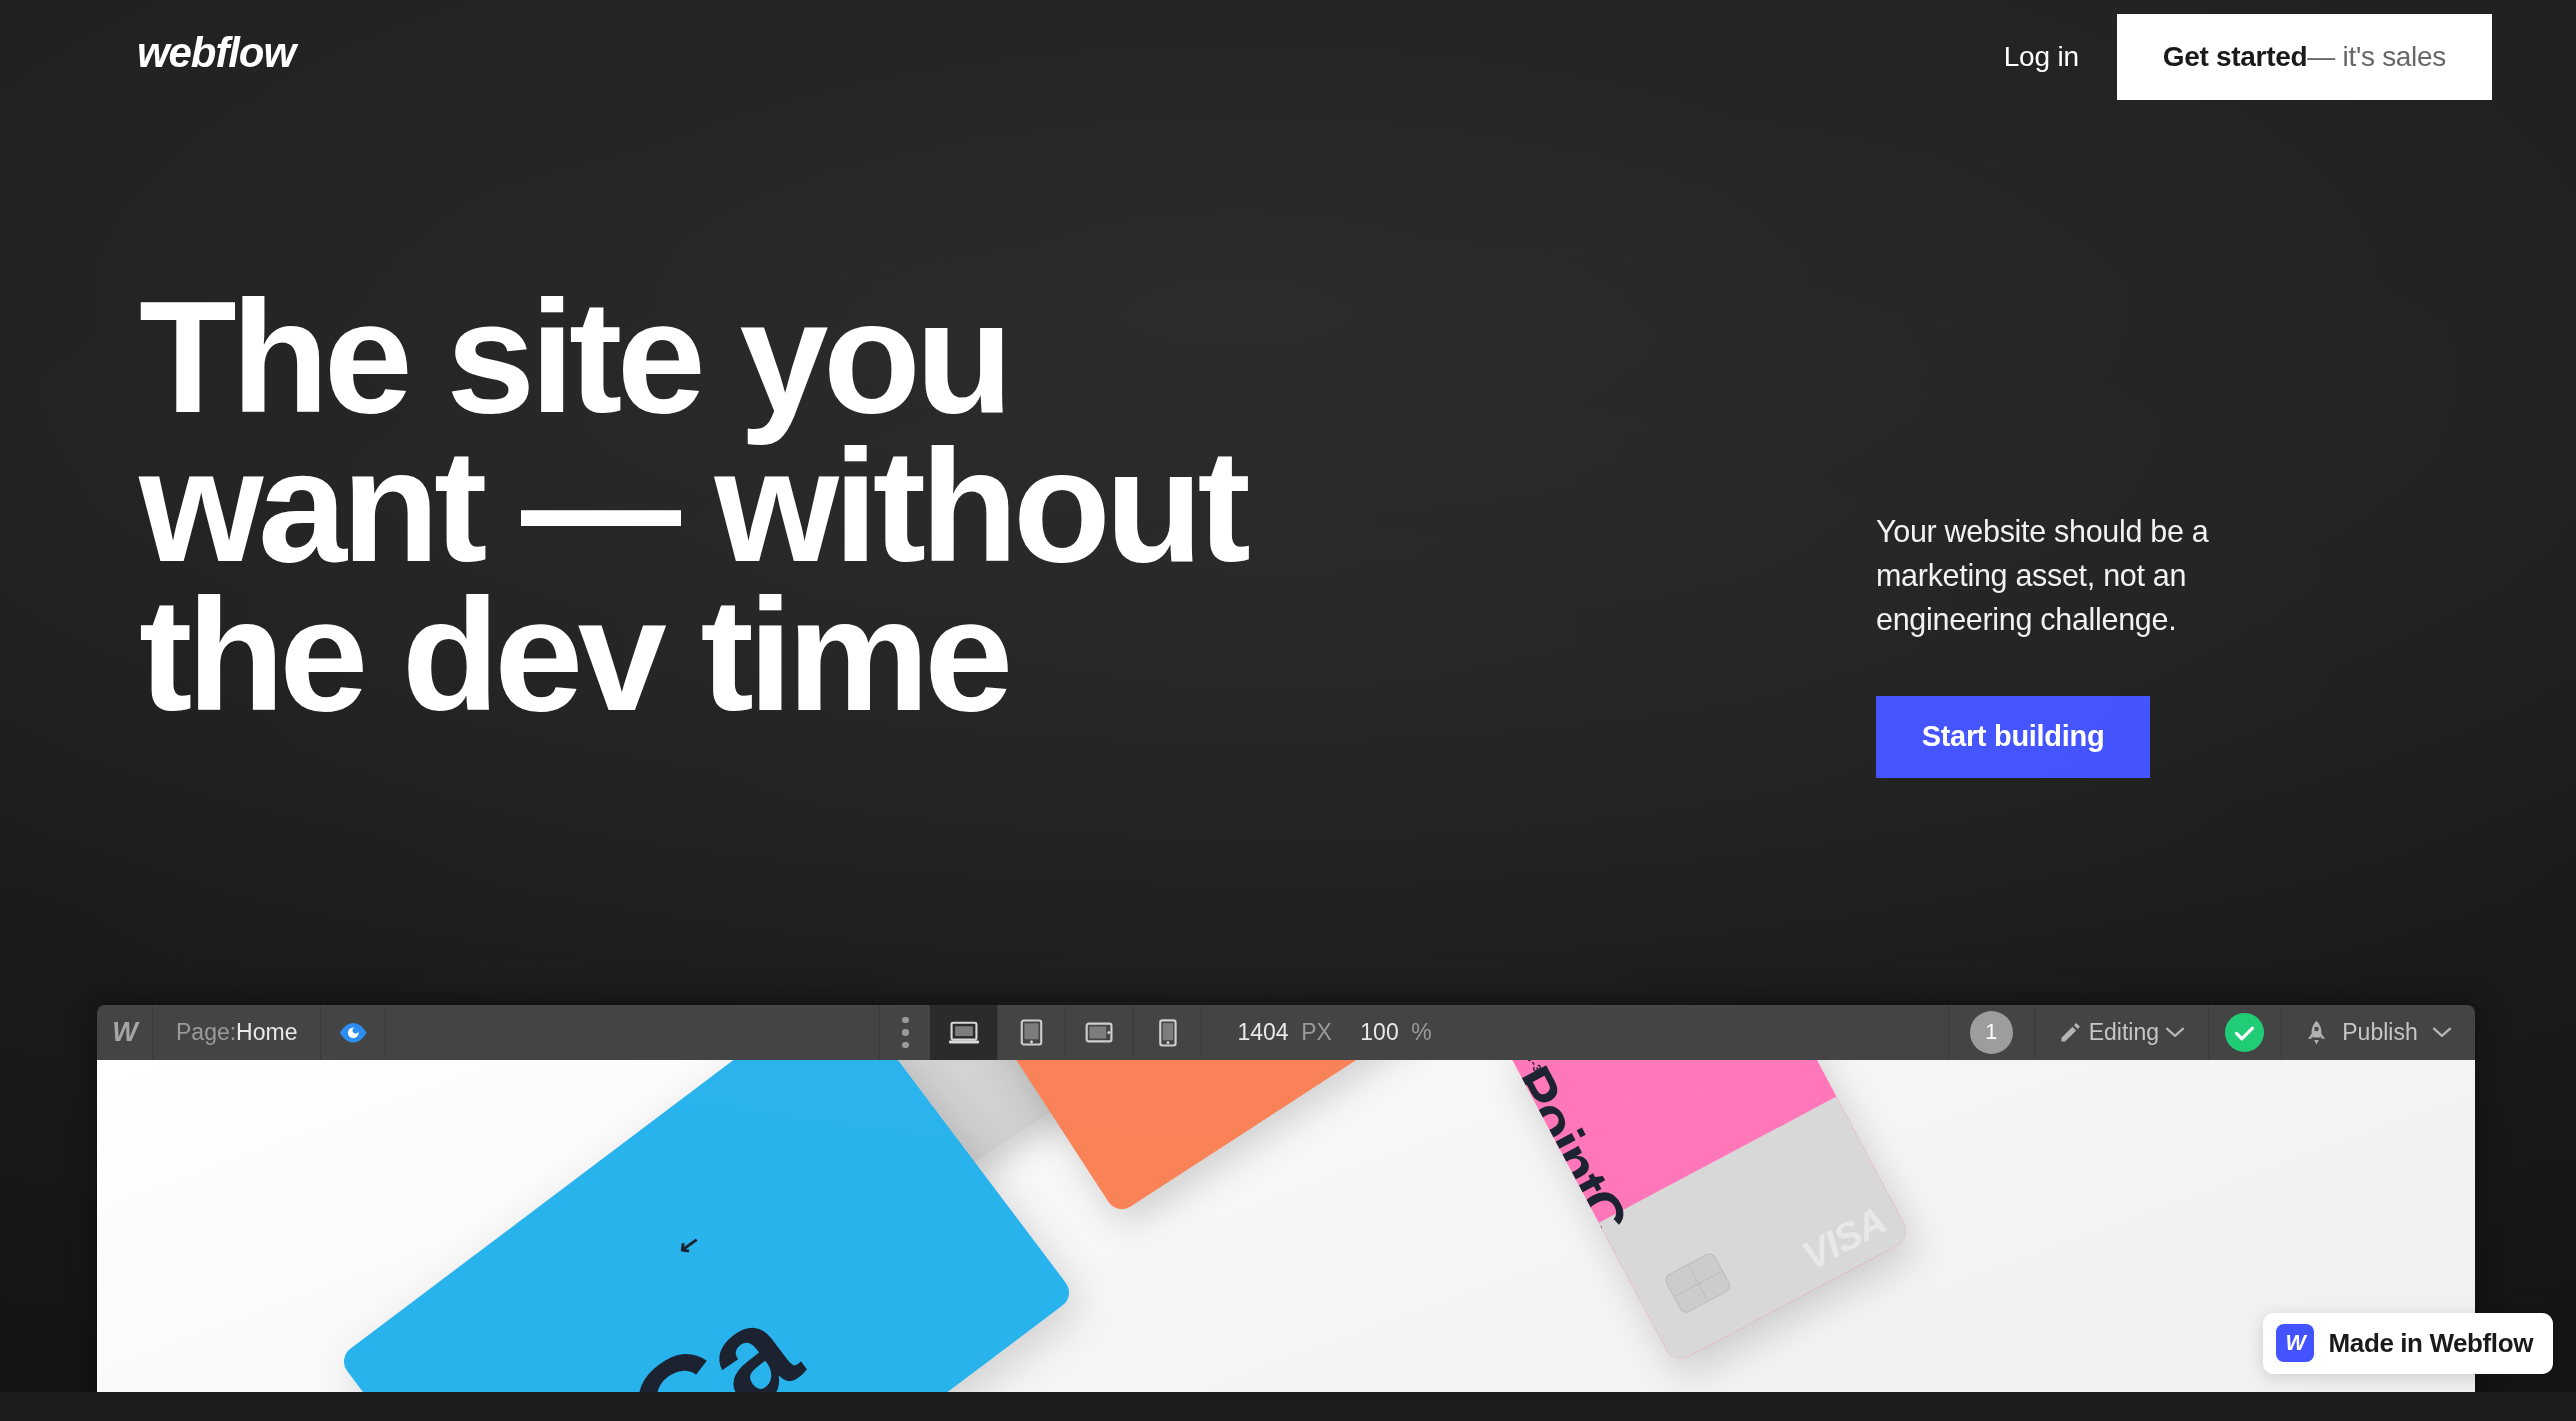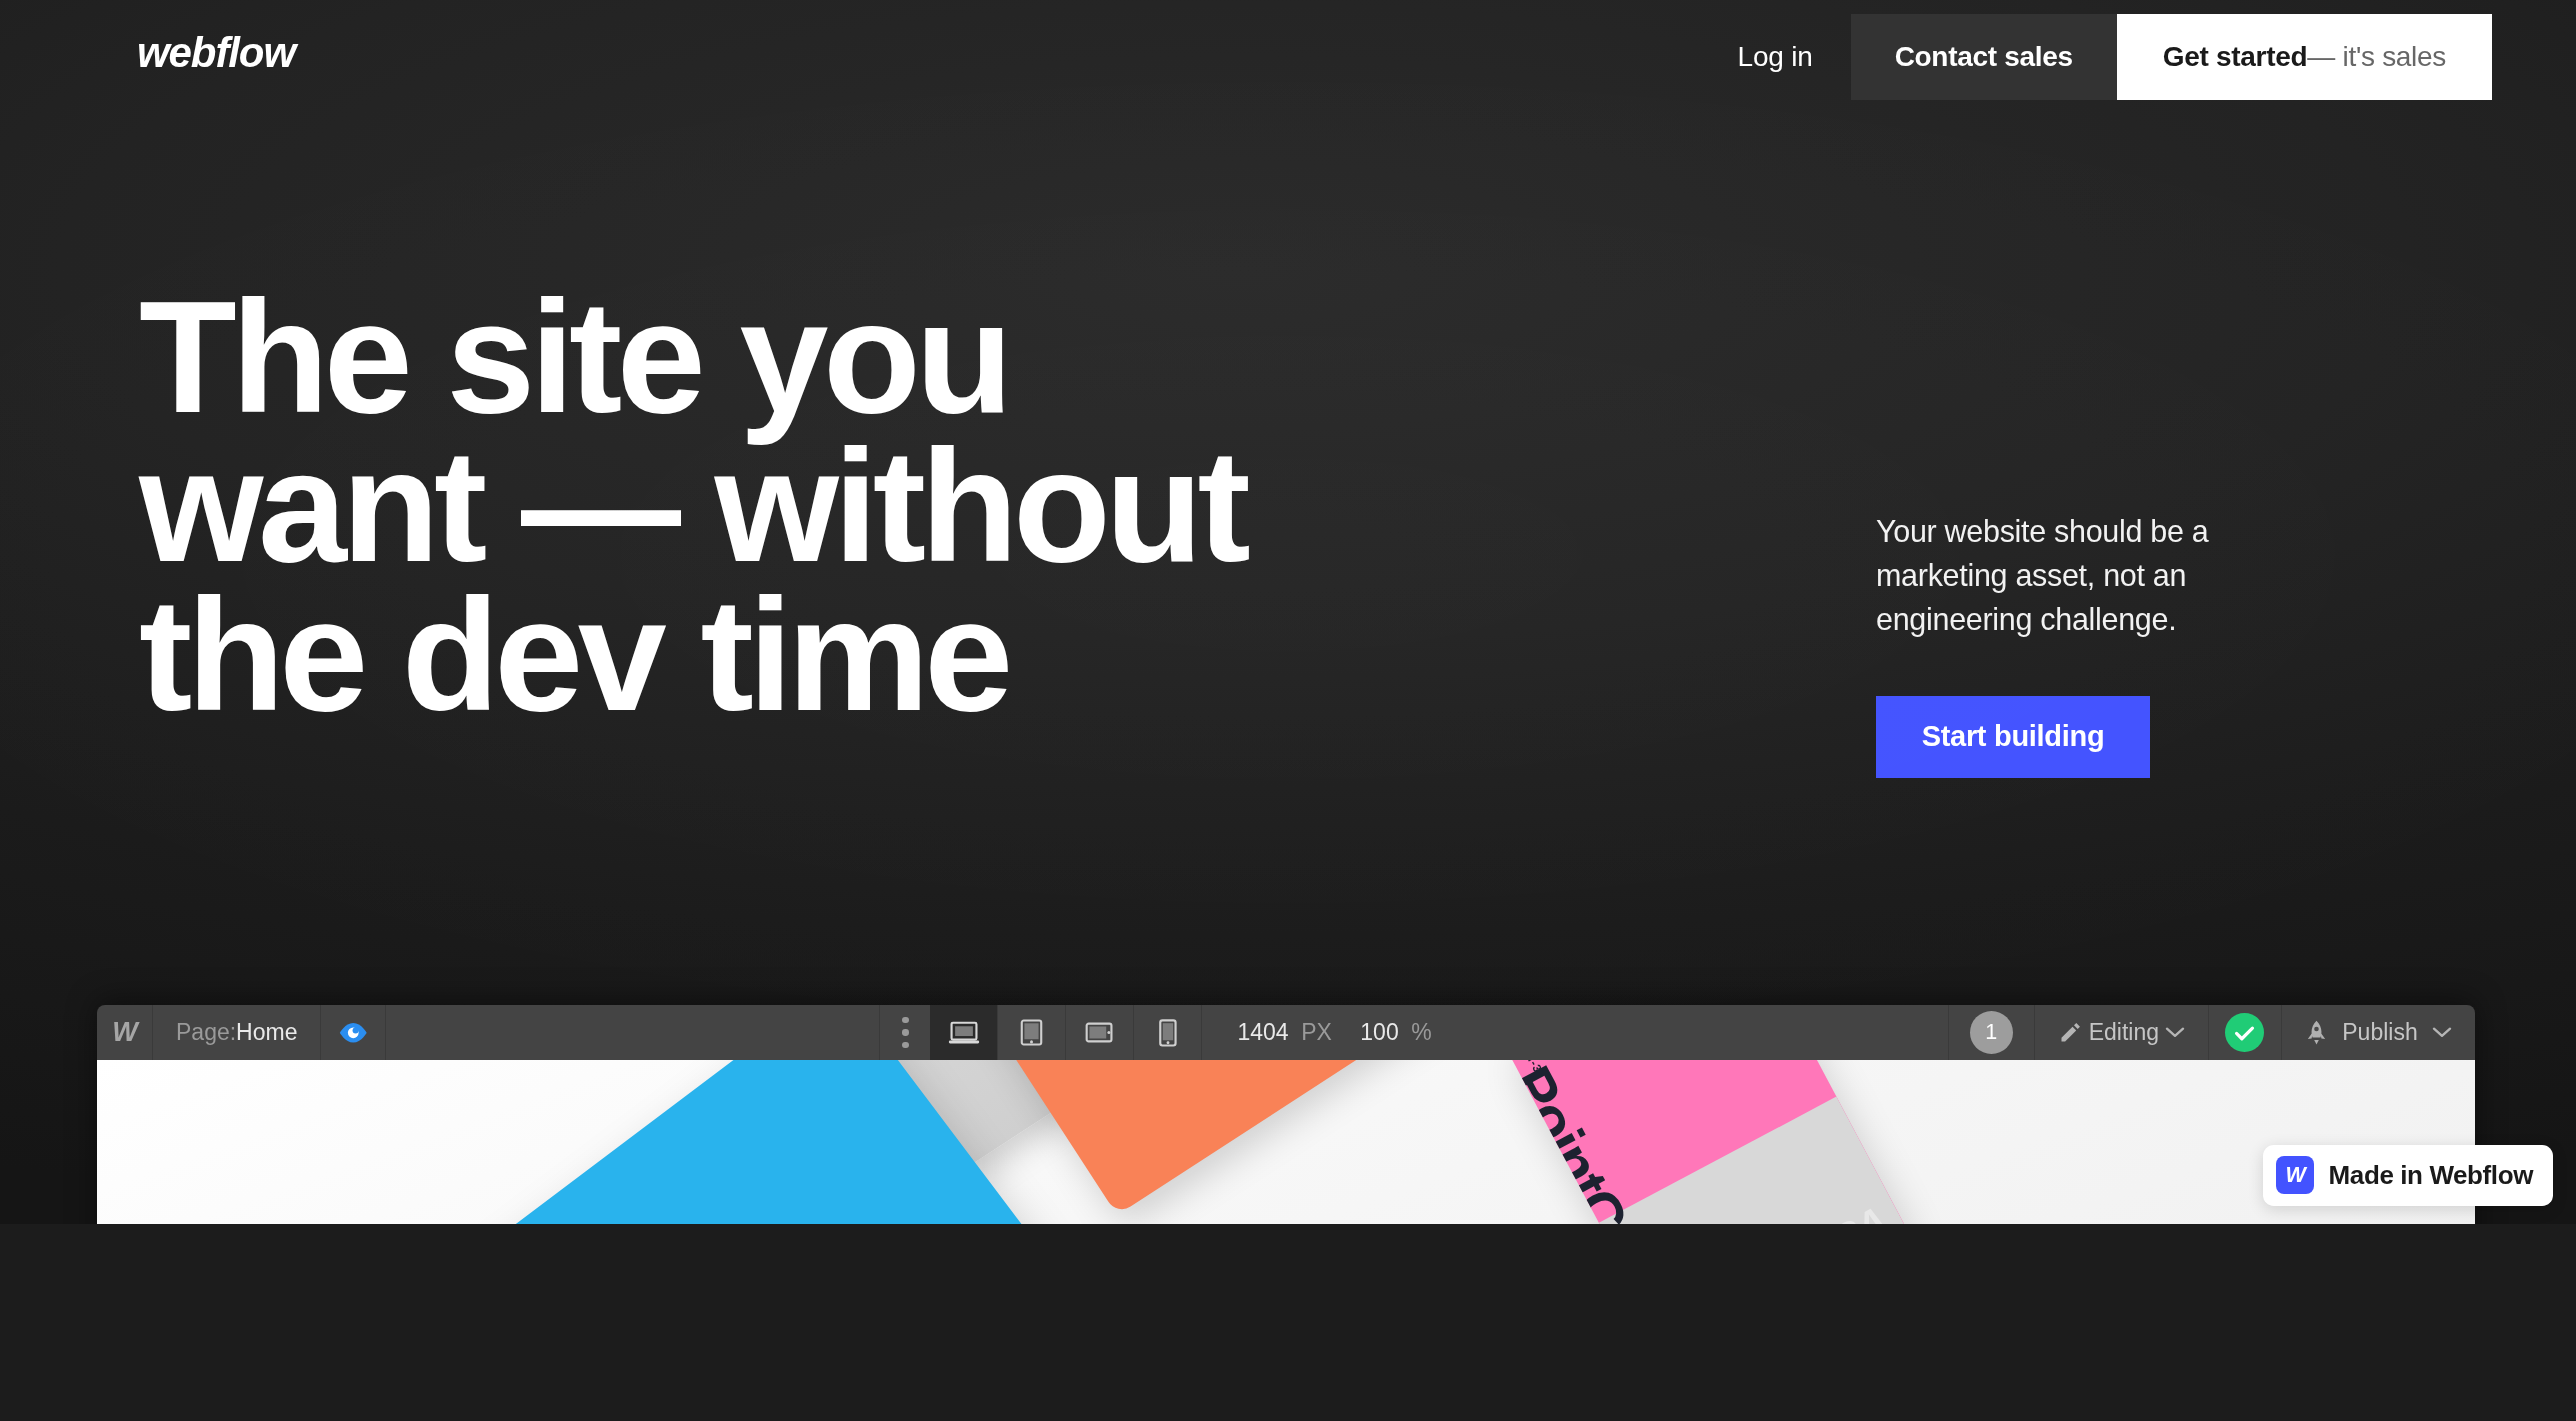--- a/index.html
+++ b/index.html
@@ -7,21 +7,21 @@
   body {
     font-family:"Liberation Sans", sans-serif;
     background:#1c1c1c;
     color:#ffffff;
     -webkit-font-smoothing:antialiased;
   }
 
   
   .page {
     position:relative;
-    width:2576px; height:1224px;
+    width:2576px; height:1392px;
     background:
       radial-gradient(120% 80% at 48% 22%, #2a2a2a 0%, #232323 38%, #1b1b1b 68%, #151515 100%),
       #1a1a1a;
     overflow:hidden;
   }
   .page::after{
     content:"";
     position:absolute; inset:0;
     background:radial-gradient(100% 70% at 50% 45%, rgba(255,255,255,0.020) 0%, rgba(0,0,0,0) 62%);
     pointer-events:none;
@@ -261,21 +261,20 @@
 <body>
 
 <div class="page">
 
   <div class="header">
 
     <div class="logo">webflow</div>
 
     <div class="nav">
       <div class="nav-login">Log in</div>
-      <div class="nav-contact">Contact sales</div>
       <div class="nav-get">
         <span class="gs-strong">Get started</span>
           <span class="gs-light"> — it's sales</span>
       </div>
     </div>
   </div>
 
   <h1 class="hero-headline">
     <span class="hl-line">The site you</span>
     <span class="hl-line">want — without</span>

